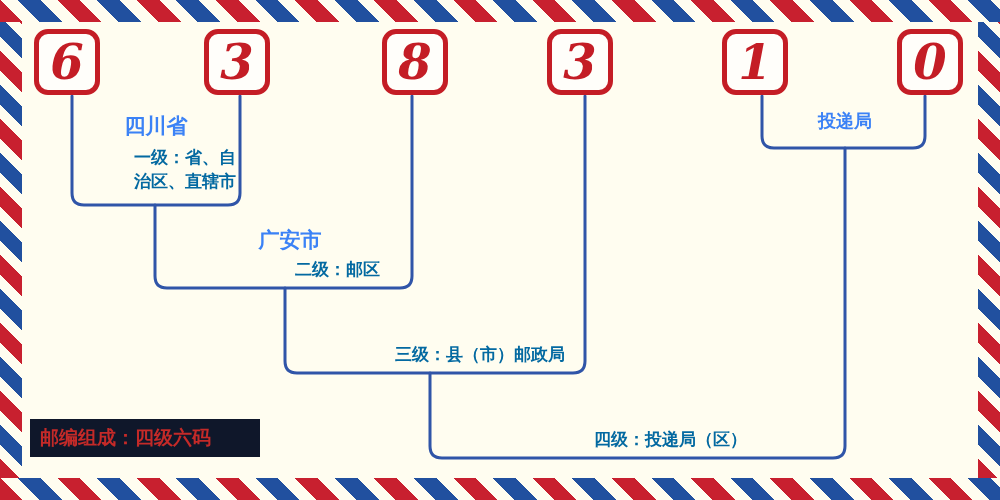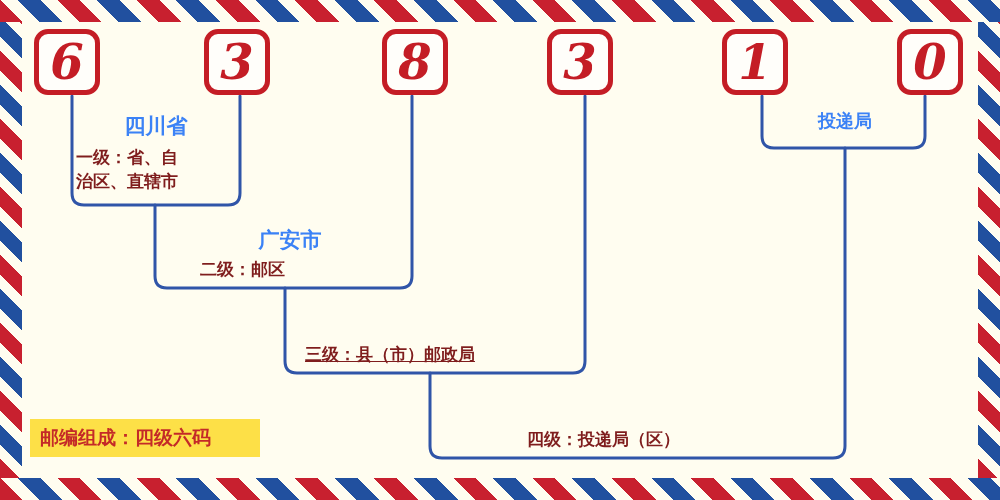--- a/index.html
+++ b/index.html
@@ -53,39 +53,39 @@
   
   .connectors { position: absolute; left: 0; top: 0; pointer-events: none; }
   .connectors path { fill: none; stroke: #3055a8; stroke-width: 3; stroke-linecap: round; }
 
   
   .place {
     position: absolute; text-align: center;
     color: #3b82f6; font-weight: 700; font-size: 21px;
   }
   .desc {
-    position: absolute; text-align: left;
-    color: #7f1d1d; font-weight: 700; font-size: 17px;
+    position: absolute; text-align: right;
+    color: #0369a1; font-weight: 700; font-size: 17px;
   }
   .place-1  { left: 76px;  top: 112px; width: 160px; }
   .desc-1a  { left: 76px;  top: 146px; width: 160px; }
   .desc-1b  { left: 76px;  top: 170px; width: 160px; }
   .place-2  { left: 190px; top: 226px; width: 200px; }
-  .desc-2   { left: 200px; top: 258px; width: 200px; }
+  .desc-2   { left: 180px; top: 258px; width: 200px; }
   .place-3  { left: 335px; top: 311px; width: 200px; }
-  .desc-3   { left: 305px; top: 343px; width: 260px; text-decoration: underline; }
+  .desc-3   { left: 305px; top: 343px; width: 260px; }
   .place-4  { left: 527px; top: 395px; width: 220px; font-size: 18px; }
   .desc-4   { left: 527px; top: 428px; width: 220px; }
   .place-5  { left: 785px; top: 109px; width: 120px; font-size: 18px; }
 
   
   .note-box {
     position: absolute; left: 30px; top: 419px;
     width: 230px; height: 38px;
-    background: #fde047;
+    background: #0f172a;
     display: flex; align-items: center;
     padding-left: 10px; box-sizing: border-box;
   }
   .note-text { color: #c42a28; font-weight: 700; font-size: 19px; }
 </style>
 </head>
 <body>
 
 <div class="canvas">
 

